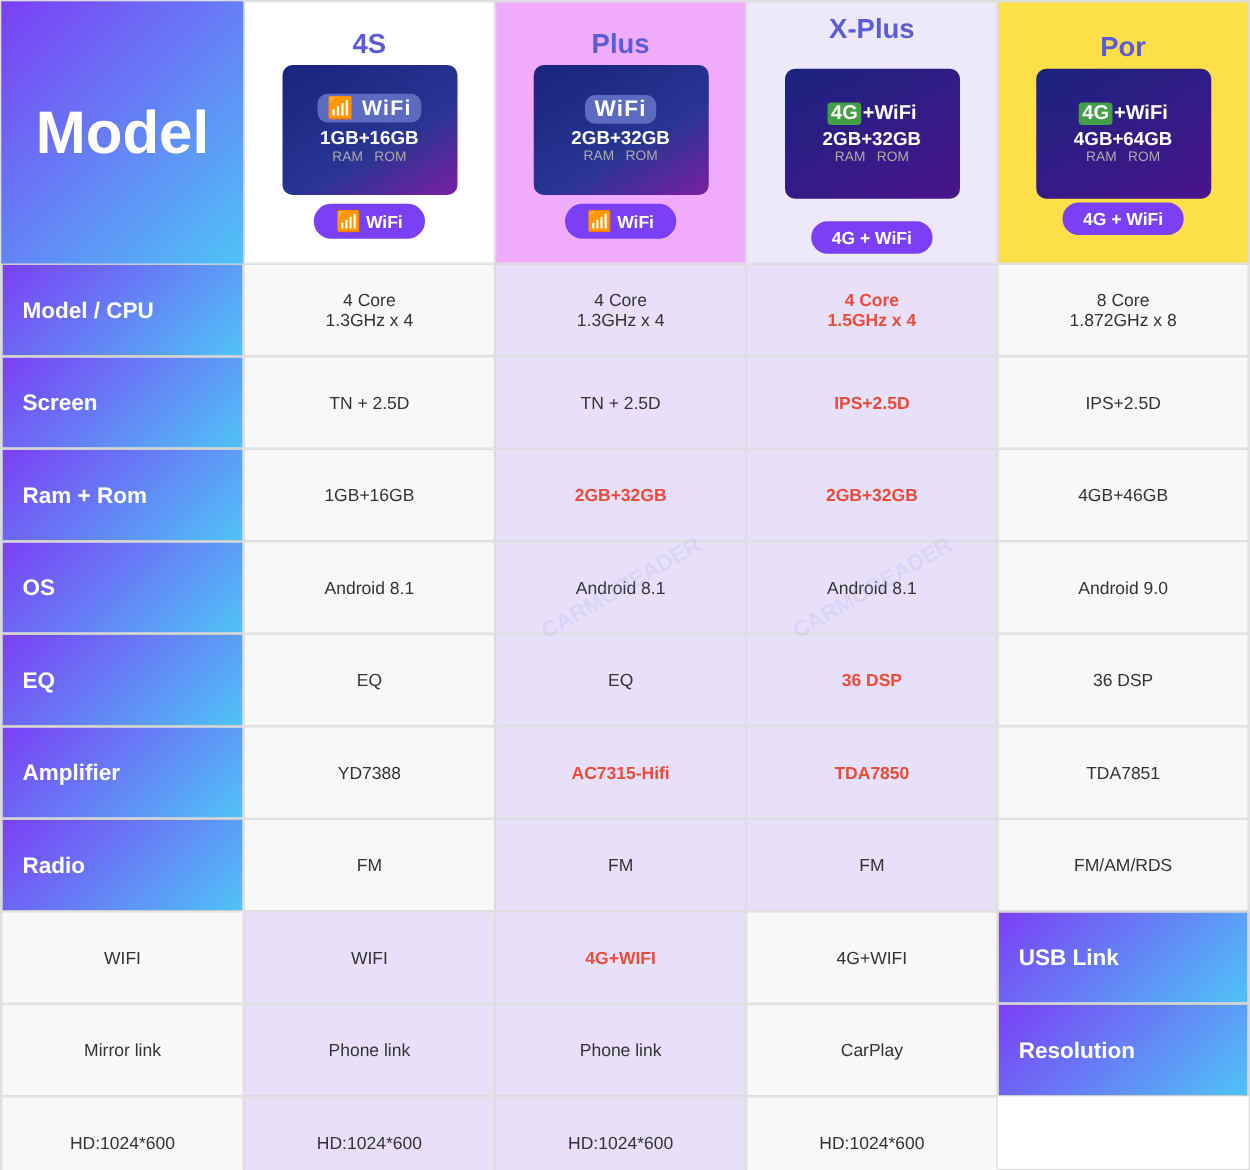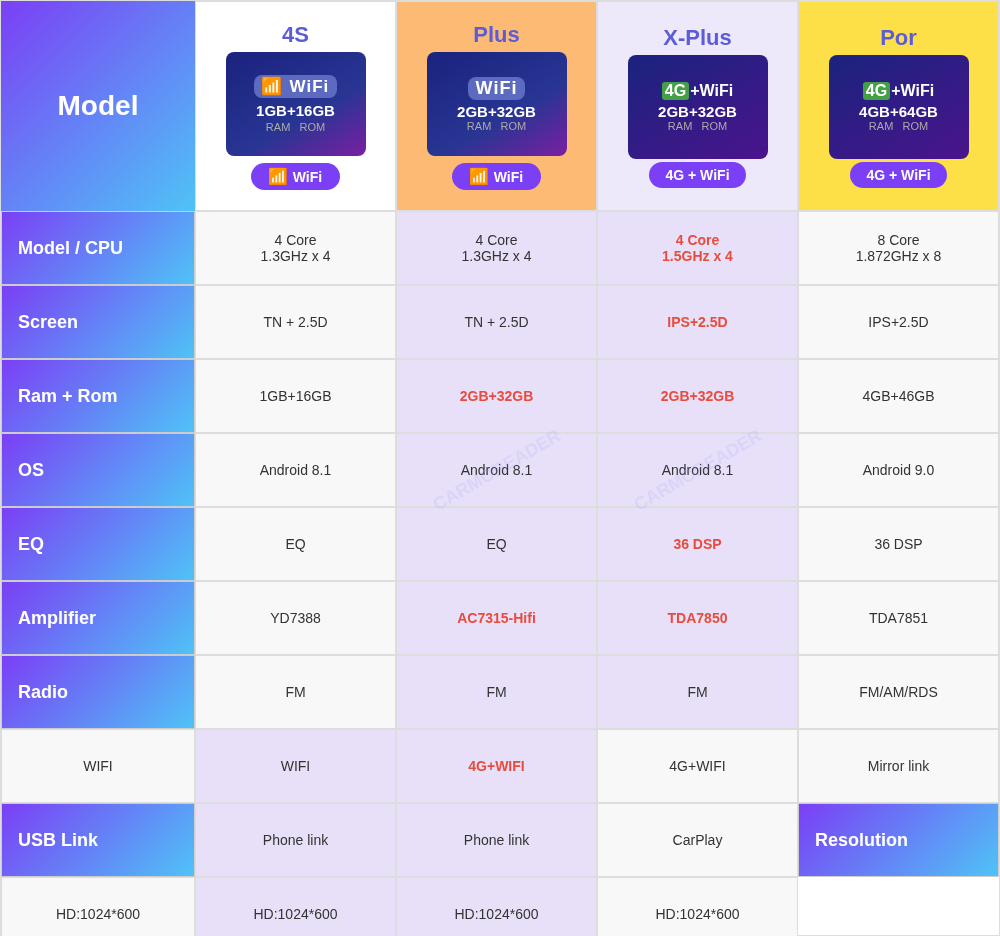--- a/index.html
+++ b/index.html
@@ -28,21 +28,21 @@
       padding: 6px 8px;
       border: 1px solid #ddd;
       font-size: 14px;
       position: relative;
     }
 
     
     .model-label {
       background: linear-gradient(135deg, #7b3ff5 0%, #4fc3f7 100%);
       color: white;
-      font-size: 28px;
+      font-size: 48px;
       font-weight: bold;
       border: none;
     }
 
     
     .row-label {
       background: linear-gradient(135deg, #7b3ff5 0%, #4fc3f7 100%);
       color: white;
       font-size: 18px;
       font-weight: bold;
@@ -106,22 +106,22 @@
       font-size: 18px;
       color: rgba(160,160,255,0.18);
       font-weight: bold;
       transform: rotate(-30deg);
       pointer-events: none;
       z-index: 10;
       white-space: nowrap;
     }
 
     .col-4s { background: #fff; }
-    .col-plus { background: #fdba74; align-items: center; }
-    .col-xplus { background: #ede8fa; }
+    .col-plus { background: #f0abfc; align-items: center; }
+    .col-xplus { background: #ede8fa; gap: 15px; }
     .col-por { background: #fde047; }
 
     .badge-4g-wifi {
       background: #7b3ff5;
       color: white;
       border-radius: 20px;
       padding: 5px 16px;
       font-size: 14px;
       font-weight: bold;
       display: inline-flex;
@@ -352,24 +352,24 @@
     </div>
     <div class="cell data-cell purple-bg">
       <span class="text-normal" style="white-space: pre-line;">WIFI</span>
     </div>
     <div class="cell data-cell purple-bg">
       <span class="text-red" style="white-space: pre-line;">4G+WIFI</span>
     </div>
     <div class="cell data-cell ">
       <span class="text-normal" style="white-space: pre-line;">4G+WIFI</span>
     </div>
+    <div class="cell row-label">USB Link</div>
     <div class="cell data-cell ">
       <span class="text-normal" style="white-space: pre-line;">Mirror link</span>
     </div>
-    <div class="cell row-label">USB Link</div>
     <div class="cell data-cell purple-bg">
       <span class="text-normal" style="white-space: pre-line;">Phone link</span>
     </div>
     <div class="cell data-cell purple-bg">
       <span class="text-normal" style="white-space: pre-line;">Phone link</span>
     </div>
     <div class="cell data-cell ">
       <span class="text-normal" style="white-space: pre-line; text-align: right;">CarPlay</span>
     </div>
     <div class="cell row-label">Resolution</div>

